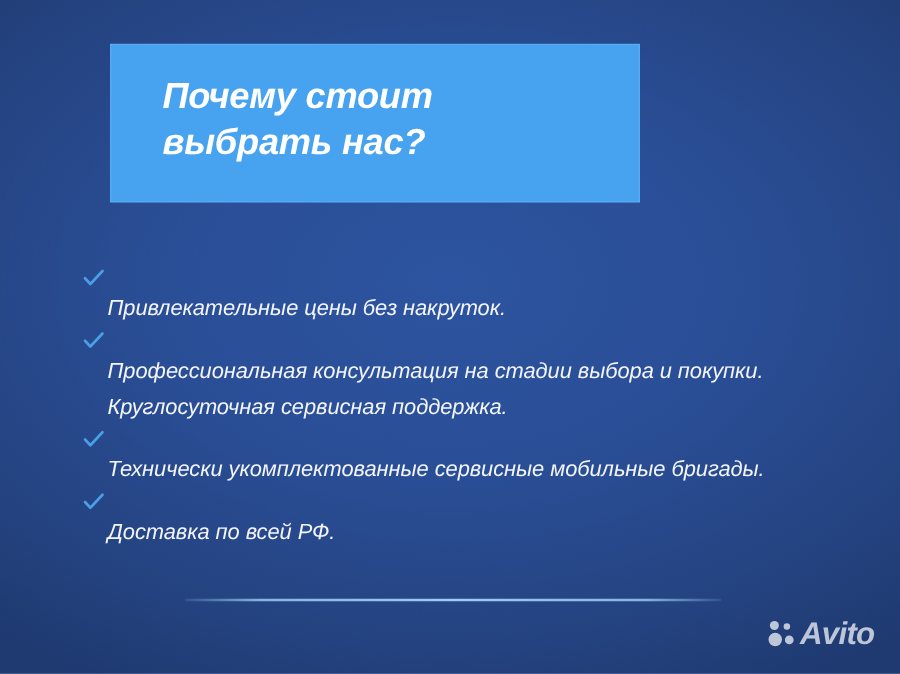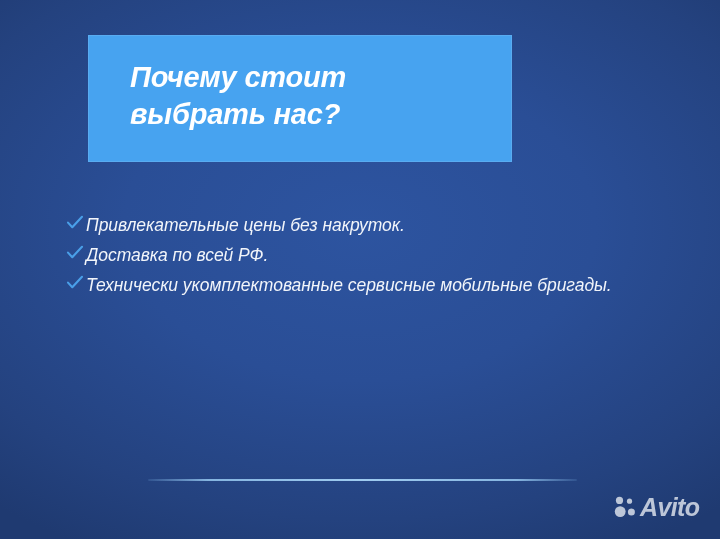--- a/index.html
+++ b/index.html
@@ -71,20 +71,21 @@
   .check-icon svg {
     display: block;
   }
   .bullet-text {
     flex: 1 1 auto;
     color: #f2f5fa;
     font-size: 17.5px;
     line-height: 29px;
     letter-spacing: -0.05px;
     white-space: pre-line;
+    margin-top: 21px;
   }
   .bullet-text b {
     font-weight: bold;
     color: #ffffff;
   }
 
   
   #divider {
     position: absolute;
     left: 148px;
@@ -138,38 +139,46 @@
 
     <div class="bullet-row">
       <span class="check-icon">
         <svg width="22" height="20" viewBox="0 0 22 20" aria-hidden="true">
           <path d="M4 10.6 L8.3 15.2 L18 4.8" fill="none" stroke="#4a9fe8" stroke-width="2.1" stroke-linecap="round" stroke-linejoin="round"></path>
         </svg>
       </span>
       <span class="bullet-text">Привлекательные цены без накруток.</span>
     </div>
 
+    <div class="bullet-row">
+      <span class="check-icon">
+        <svg width="22" height="20" viewBox="0 0 22 20" aria-hidden="true">
+          <path d="M4 10.6 L8.3 15.2 L18 4.8" fill="none" stroke="#4a9fe8" stroke-width="2.1" stroke-linecap="round" stroke-linejoin="round"></path>
+        </svg>
+      </span>
+      <span class="bullet-text">Профессиональная консультация на стадии выбора и покупки. Круглосуточная сервисная поддержка.</span>
+    </div>
 
 
     <div class="bullet-row">
       <span class="check-icon">
         <svg width="22" height="20" viewBox="0 0 22 20" aria-hidden="true">
           <path d="M4 10.6 L8.3 15.2 L18 4.8" fill="none" stroke="#4a9fe8" stroke-width="2.1" stroke-linecap="round" stroke-linejoin="round"></path>
         </svg>
       </span>
-      <span class="bullet-text">Доставка по всей РФ.</span>
+      <span class="bullet-text">Технически укомплектованные сервисные мобильные бригады.</span>
     </div>
 
     <div class="bullet-row">
       <span class="check-icon">
         <svg width="22" height="20" viewBox="0 0 22 20" aria-hidden="true">
           <path d="M4 10.6 L8.3 15.2 L18 4.8" fill="none" stroke="#4a9fe8" stroke-width="2.1" stroke-linecap="round" stroke-linejoin="round"></path>
         </svg>
       </span>
-      <span class="bullet-text">Технически укомплектованные сервисные мобильные бригады.</span>
+      <span class="bullet-text">Доставка по всей РФ.</span>
     </div>
 
   </div>
 
   <div id="divider"></div>
 
   <div id="avito-watermark">
     <span id="avito-dots">
       <svg width="26" height="26" viewBox="0 0 26 26" aria-hidden="true">
         <circle cx="7.5" cy="6.4" r="3.6" fill="#d3dae6"></circle>

